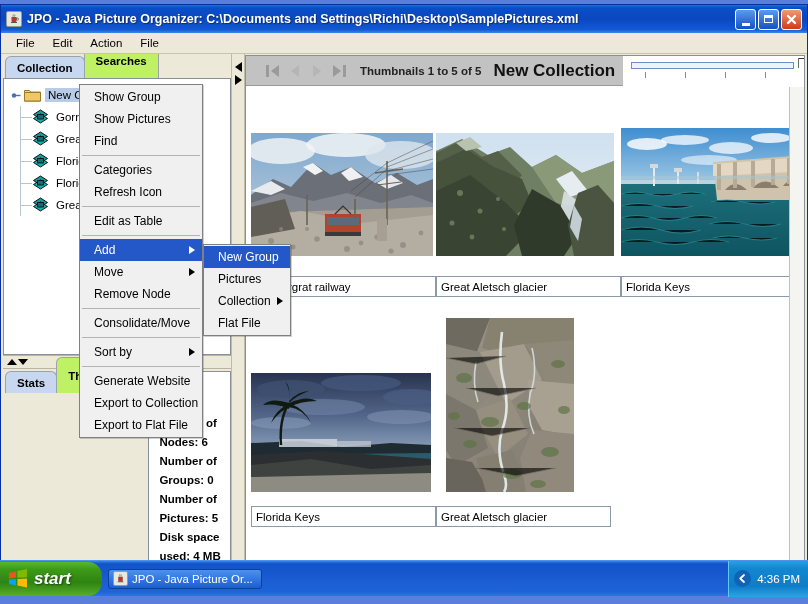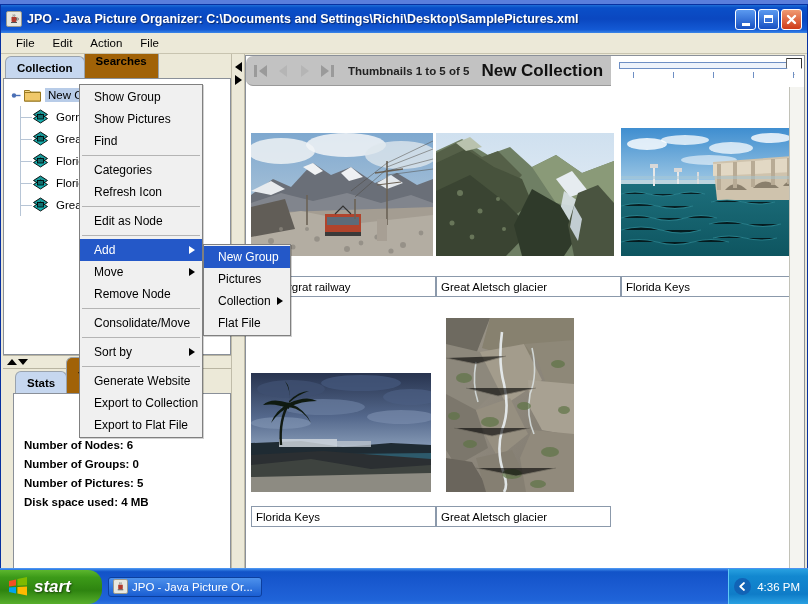--- a/index.html
+++ b/index.html
@@ -107,21 +107,21 @@
   }
   .tab {
     height: 36px;
     padding: 0 11px;
     font-size: 11.5px;
     font-weight: bold;
     display: flex; align-items: center;
     border: 1px solid #9aa3ad;
     border-bottom: none;
     border-radius: 6px 6px 0 0;
-    background: #a16207;
+    background: #bef264;
     color: #000;
     margin-right: -1px;
     cursor: default;
     position: relative;
   }
   .tab.active { background: #c6d7ef; z-index: 3; height: 22px; }
 
   .panel-box {
     border: 1px solid #8a9099;
     background: #fff;
@@ -172,23 +172,22 @@
     display: flex; align-items: center;
     padding-left: 4px;
     gap: 1px;
   }
   .tri { width: 0; height: 0; }
   .tri.up { border-left: 5px solid transparent; border-right: 5px solid transparent; border-bottom: 6px solid #000; }
   .tri.down { border-left: 5px solid transparent; border-right: 5px solid transparent; border-top: 6px solid #000; }
 
   #lower {
     flex: 0 0 200px;
-    display: flex; flex-direction: column;
+    display: flex; flex-direction: row;
     padding-top: 2px;
-    margin-left: 10px;
   }
   #stats {
     padding: 42px 0 0 10px;
     font-size: 11.5px;
     font-weight: bold;
     color: #000;
     line-height: 19px;
   }
 
   
@@ -214,22 +213,21 @@
     margin: 1px 2px 2px 0;
     overflow: hidden;
     position: relative;
   }
   #toolbar {
     height: 30px;
     flex: 0 0 auto;
     background: #c2c2c2;
     display: flex; align-items: center;
     border-bottom: 1px solid #9a9a9a;
-    padding-left: 4px;
-    border-radius: 7px;
+    padding-left: 16px;
   }
   .navbtn {
     width: 22px; height: 24px;
     display: flex; align-items: center; justify-content: center;
     cursor: default;
   }
   .navbtn svg { display: block; }
   #thumb-count {
     font-size: 11.5px; font-weight: bold; color: #222;
     margin-left: 10px; white-space: nowrap;
@@ -317,21 +315,21 @@
     margin-top: -4px;
     width: 0; height: 0;
     border-top: 4px solid transparent;
     border-bottom: 4px solid transparent;
     border-left: 6px solid #000;
   }
   .ctx-item.hl .ctx-arrow { border-left-color: #fff; }
 
   
   #taskbar {
-    position: absolute; left: 0; bottom: 0;
+    position: absolute; left: 0; bottom: 8px;
     width: 808px; height: 36px;
     background: linear-gradient(180deg,#3a86e8 0%,#1253c8 8%,#1a5ad0 45%,#1f63d8 88%,#2f75e0 100%);
     border-top: 1px solid #4a93f0;
     display: flex; align-items: center;
   }
   #start {
     height: 34px;
     width: 102px;
     flex: 0 0 auto;
     background: linear-gradient(180deg,#5cb62e 0%,#3c9a18 22%,#2e8410 60%,#57ae2b 100%);
@@ -831,21 +829,21 @@
     </div>
 
     <div class="ctx" style="left:78px;top:30px;width:124px;">
       <div class="ctx-item">Show Group</div>
       <div class="ctx-item">Show Pictures</div>
       <div class="ctx-item">Find</div>
       <div class="ctx-sep"></div>
       <div class="ctx-item">Categories</div>
       <div class="ctx-item">Refresh Icon</div>
       <div class="ctx-sep"></div>
-      <div class="ctx-item">Edit as Node</div>
+      <div class="ctx-item">Edit as Table</div>
       <div class="ctx-sep"></div>
       <div class="ctx-item hl">
         <span>Add</span>
         <span class="ctx-arrow"></span>
       </div>
       <div class="ctx-item">
         <span>Move</span>
         <span class="ctx-arrow"></span>
       </div>
       <div class="ctx-item">Remove Node</div>

